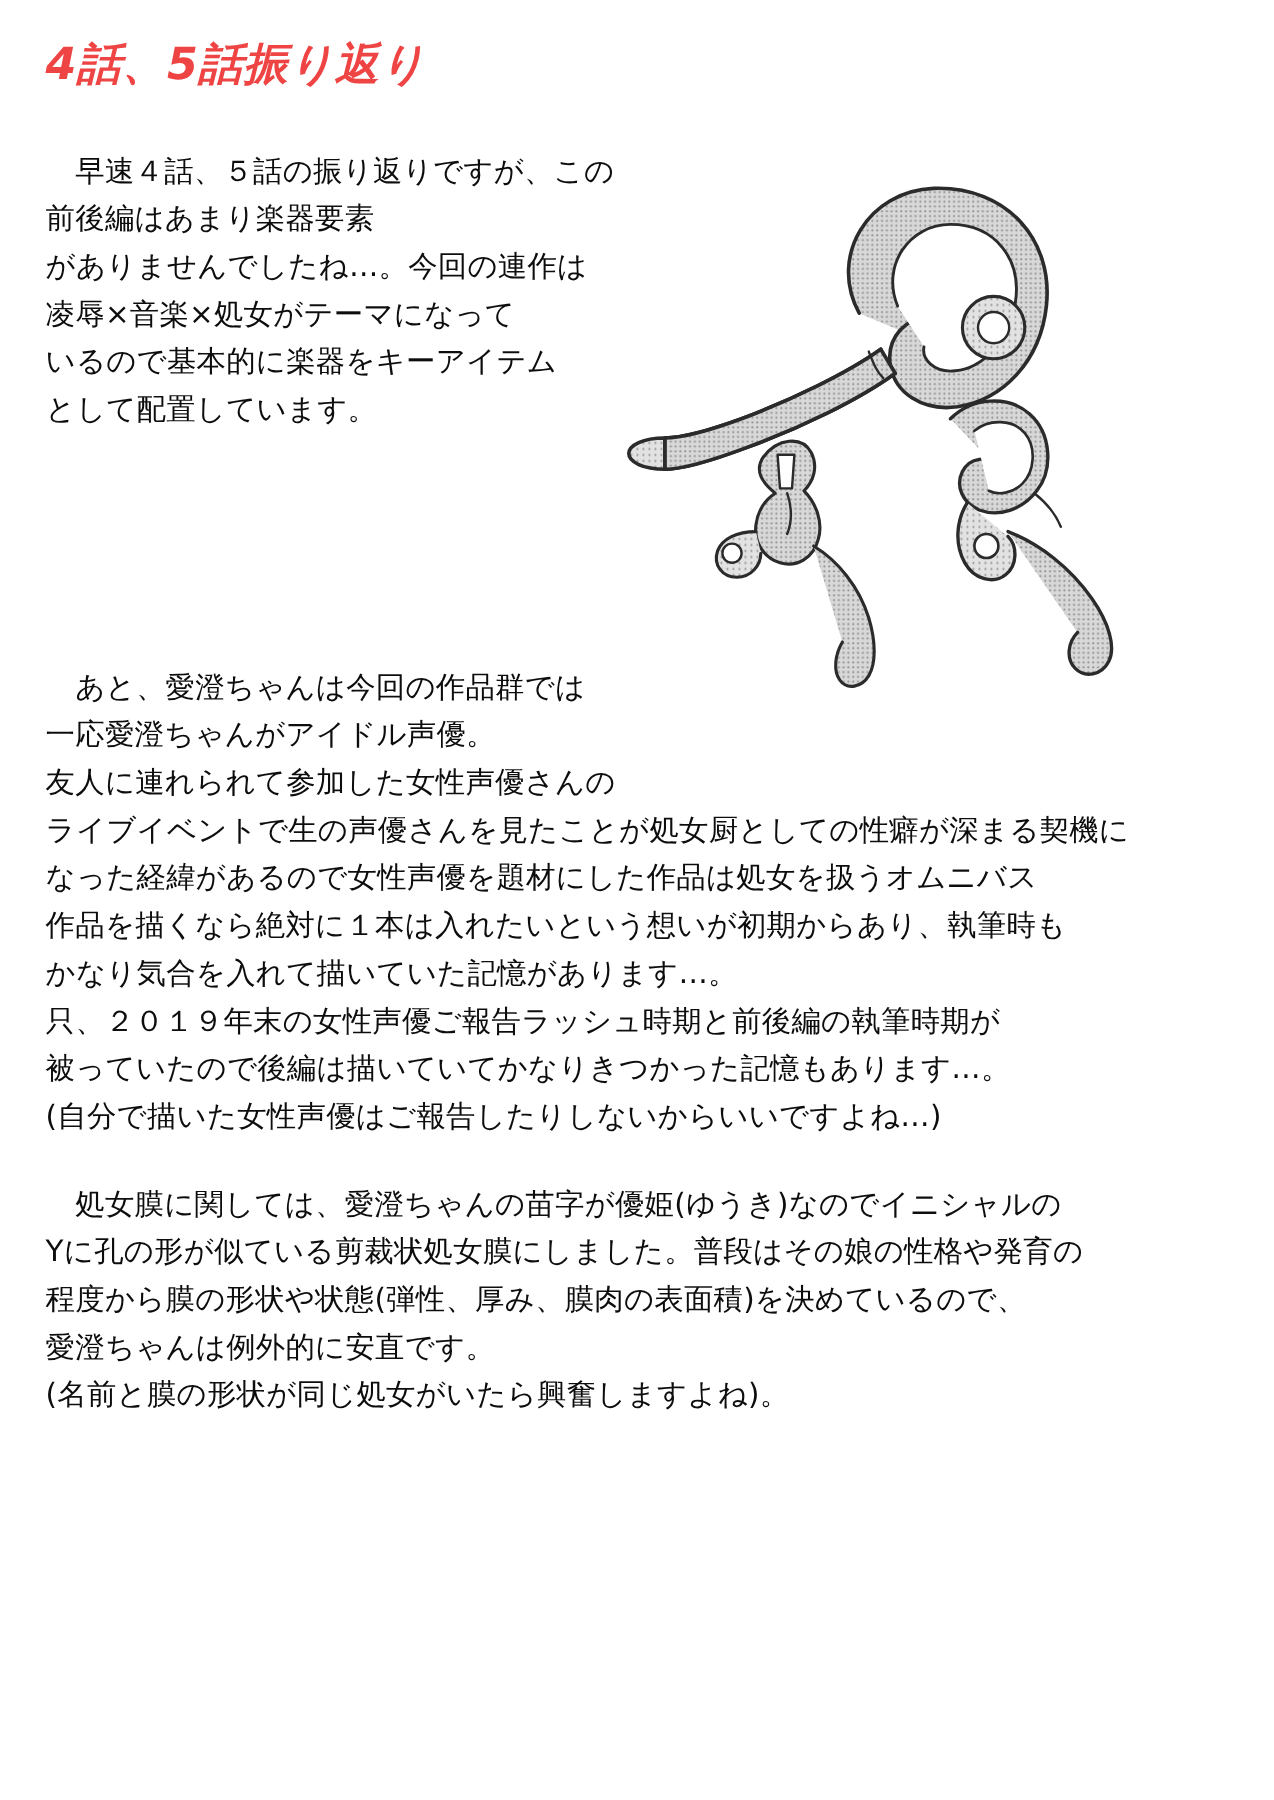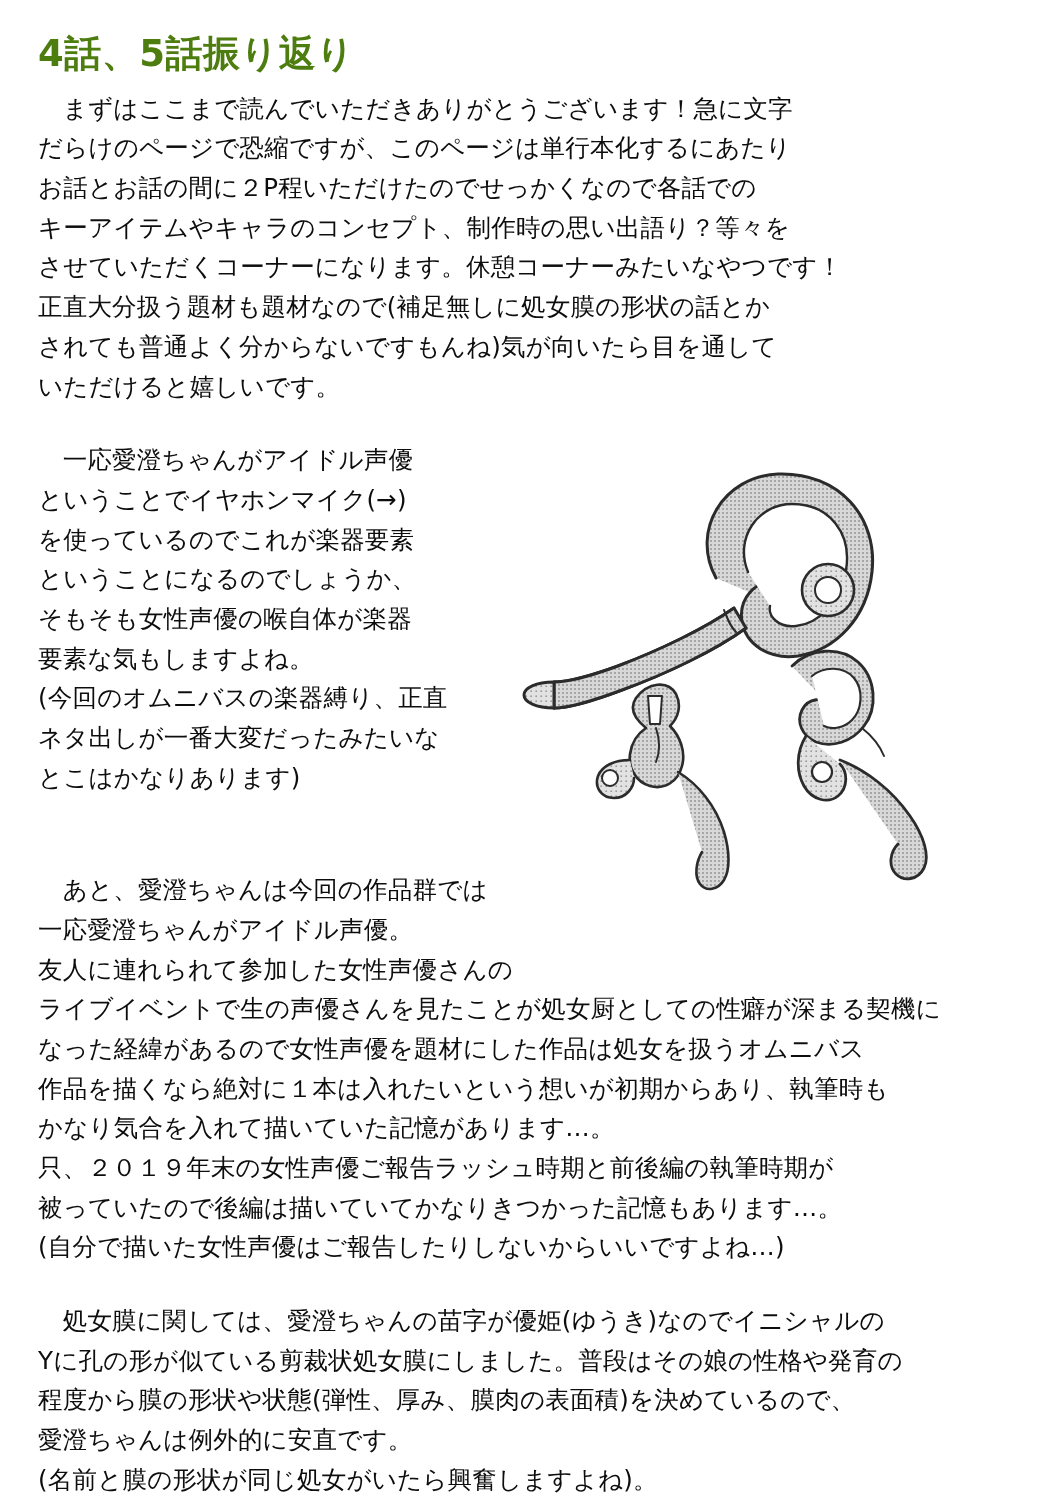--- a/index.html
+++ b/index.html
@@ -20,21 +20,22 @@
     inset: 0;
     padding: 28px 38px 0 38px;
     box-sizing: border-box;
   }
   .page-title {
     font-size: 37px;
     font-weight: 700;
     letter-spacing: 0.5px;
     line-height: 1.1;
     margin: 6px 0 14px 0;
-    color: #4d7c0f;
+    color: #ef4444;
+    font-style: italic;
   }
   .para {
     font-size: 24.5px;
     line-height: 1.62;
     letter-spacing: 0.2px;
     margin: 0 0 0 0;
     white-space: pre-wrap;
     color: #0d0d0d;
   }
   .para + .para {
@@ -64,28 +65,20 @@
   .clearer { clear: both; }
   svg { display: block; }
 </style>
 </head>
 <body>
 
 <div class="page">
 
   <h1 class="page-title">4話、5話振り返り</h1>
 
-  <p class="para">　まずはここまで読んでいただきありがとうございます！急に文字
-だらけのページで恐縮ですが、このページは単行本化するにあたり
-お話とお話の間に２P程いただけたのでせっかくなので各話での
-キーアイテムやキャラのコンセプト、制作時の思い出語り？等々を
-させていただくコーナーになります。休憩コーナーみたいなやつです！
-正直大分扱う題材も題材なので(補足無しに処女膜の形状の話とか
-されても普通よく分からないですもんね)気が向いたら目を通して
-いただけると嬉しいです。</p>
 
   <div class="block-gap"></div>
 
   <div class="wrap-zone">
 
     <div class="illustration">
       <svg width="520" height="470" viewBox="0 0 520 470" xmlns="http://www.w3.org/2000/svg">
         <defs>
           <pattern id="dots" width="4" height="4" patternUnits="userSpaceOnUse">
             <rect width="4" height="4" fill="#d8d8d8"></rect>
@@ -181,29 +174,25 @@
                    C 414 376, 420 396, 414 408
                    C 408 420, 394 422, 386 414
                    C 378 406, 380 392, 388 384" fill="url(#dots)" stroke-width="2.8"></path>
           <path d="M352 268 C 362 276, 370 286, 374 296" fill="none" stroke-width="2"></path>
         </g>
       </svg>
     </div>
 
     <div class="floatspacer"></div>
 
-    <p class="para">　一応愛澄ちゃんがアイドル声優
-ということでイヤホンマイク(→)
-を使っているのでこれが楽器要素
-ということになるのでしょうか、
-そもそも女性声優の喉自体が楽器
-要素な気もしますよね。
-(今回のオムニバスの楽器縛り、正直
-ネタ出しが一番大変だったみたいな
-とこはかなりあります)</p>
+    <p class="para">　早速４話、５話の振り返りですが、この前後編はあまり楽器要素
+がありませんでしたね…。今回の連作は
+凌辱×音楽×処女がテーマになって
+いるので基本的に楽器をキーアイテム
+として配置しています。</p>
     <div class="clearer"></div>
     <p class="para">　あと、愛澄ちゃんは今回の作品群では
 一応愛澄ちゃんがアイドル声優。
 友人に連れられて参加した女性声優さんの
 ライブイベントで生の声優さんを見たことが処女厨としての性癖が深まる契機に
 なった経緯があるので女性声優を題材にした作品は処女を扱うオムニバス
 作品を描くなら絶対に１本は入れたいという想いが初期からあり、執筆時も
 かなり気合を入れて描いていた記憶があります…。
 只、２０１９年末の女性声優ご報告ラッシュ時期と前後編の執筆時期が
 被っていたので後編は描いていてかなりきつかった記憶もあります…。

